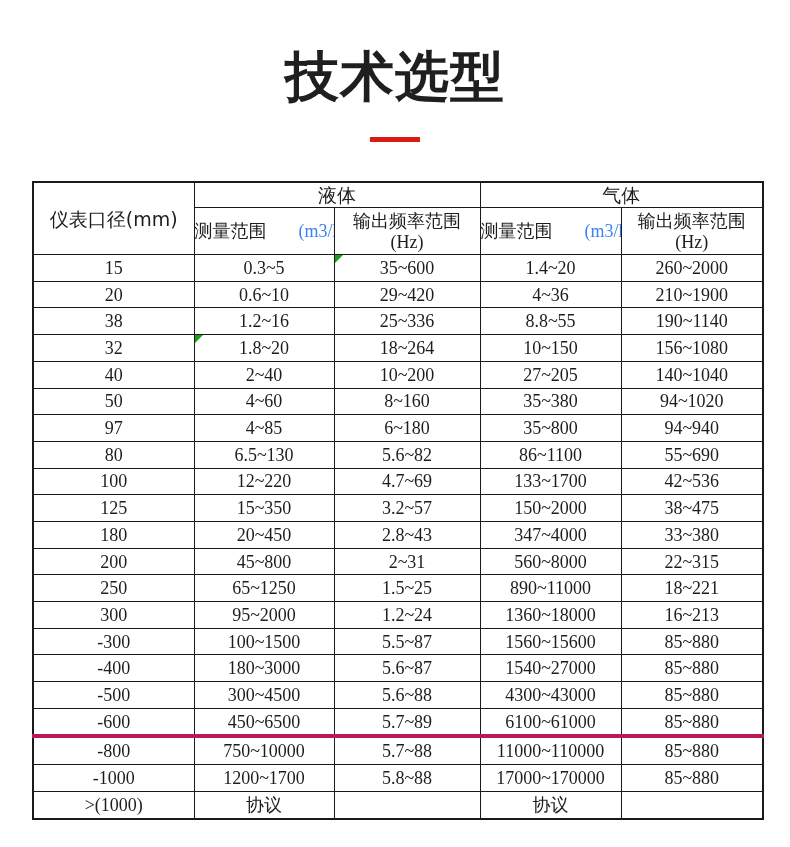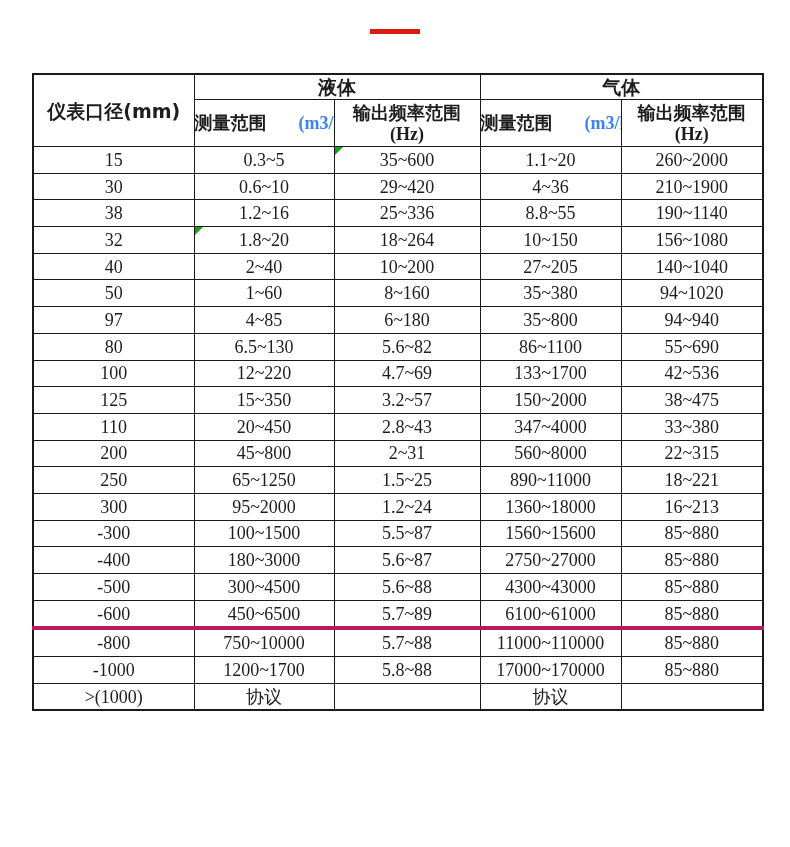--- a/index.html
+++ b/index.html
@@ -41,21 +41,21 @@
   table.spec th, table.spec td {
     border: 1px solid #1a1a1a;
     padding: 0;
     overflow: hidden;
     white-space: nowrap;
   }
 
   
   table.spec th {
     font-family: "DejaVu Sans", "Liberation Sans", sans-serif;
-    font-weight: bold;
+    font-weight: normal;
     color: #1d1d1d;
     vertical-align: middle;
   }
   tr.grp-row th { height: 24px; font-size: 19px; line-height: 22px; }
   tr.sub-row th { height: 46px; font-size: 18px; line-height: 21px; }
   th.corner { font-size: 19px; margin-left: 17px; }
   .unit { font-family: "Liberation Serif", "DejaVu Serif", serif; }
   .unit-blue { color: #3b82f6; padding-left: 32px; }
 
   
@@ -79,20 +79,21 @@
     width: 0; height: 0;
     border-top: 8px solid #18a018;
     border-right: 8px solid transparent;
   }
 </style>
 </head>
 <body>
 
 <div class="page">
 
+  <h1 class="title">技术选型</h1>
 
   <div class="red-divider"></div>
 
   <div class="table-wrap">
     <table class="spec">
       <colgroup>
         <col style="width:161px">
         <col style="width:140px">
         <col style="width:146px">
         <col style="width:141px">
@@ -109,25 +110,25 @@
           <th><span>输出频率范围</span><br><span class="unit">(Hz)</span></th>
           <th><span>测量范围</span><span class="unit unit-blue">(m3/h)</span></th>
           <th><span>输出频率范围</span><br><span class="unit">(Hz)</span></th>
         </tr>
       </thead>
       <tbody>
           <tr>
             <td>15</td>
             <td>0.3~5</td>
             <td>35~600<span class="gm"></span></td>
-            <td>1.1~20</td>
+            <td>1.4~20</td>
             <td class="al">260~2000</td>
           </tr>
           <tr>
-            <td>30</td>
+            <td>20</td>
             <td>0.6~10</td>
             <td class="al">29~420</td>
             <td>4~36</td>
             <td>210~1900</td>
           </tr>
           <tr>
             <td>38</td>
             <td>1.2~16</td>
             <td>25~336</td>
             <td>8.8~55</td>
@@ -142,21 +143,21 @@
           </tr>
           <tr>
             <td>40</td>
             <td>2~40</td>
             <td>10~200</td>
             <td>27~205</td>
             <td>140~1040</td>
           </tr>
           <tr>
             <td>50</td>
-            <td>1~60</td>
+            <td>4~60</td>
             <td>8~160</td>
             <td>35~380</td>
             <td>94~1020</td>
           </tr>
           <tr>
             <td>97</td>
             <td>4~85</td>
             <td>6~180</td>
             <td>35~800</td>
             <td>94~940</td>
@@ -176,21 +177,21 @@
             <td>42~536</td>
           </tr>
           <tr>
             <td>125</td>
             <td>15~350</td>
             <td>3.2~57</td>
             <td>150~2000</td>
             <td>38~475</td>
           </tr>
           <tr>
-            <td>110</td>
+            <td>180</td>
             <td>20~450</td>
             <td>2.8~43</td>
             <td>347~4000</td>
             <td>33~380</td>
           </tr>
           <tr>
             <td>200</td>
             <td>45~800</td>
             <td>2~31</td>
             <td>560~8000</td>
@@ -214,21 +215,21 @@
             <td>-300</td>
             <td>100~1500</td>
             <td>5.5~87</td>
             <td>1560~15600</td>
             <td>85~880</td>
           </tr>
           <tr>
             <td>-400</td>
             <td>180~3000</td>
             <td>5.6~87</td>
-            <td>2750~27000</td>
+            <td>1540~27000</td>
             <td>85~880</td>
           </tr>
           <tr>
             <td>-500</td>
             <td>300~4500</td>
             <td>5.6~88</td>
             <td>4300~43000</td>
             <td>85~880</td>
           </tr>
           <tr>

